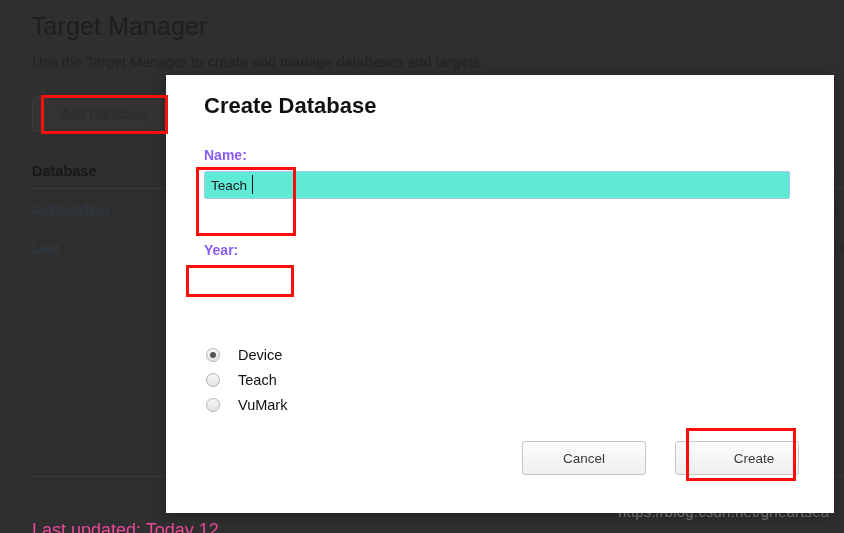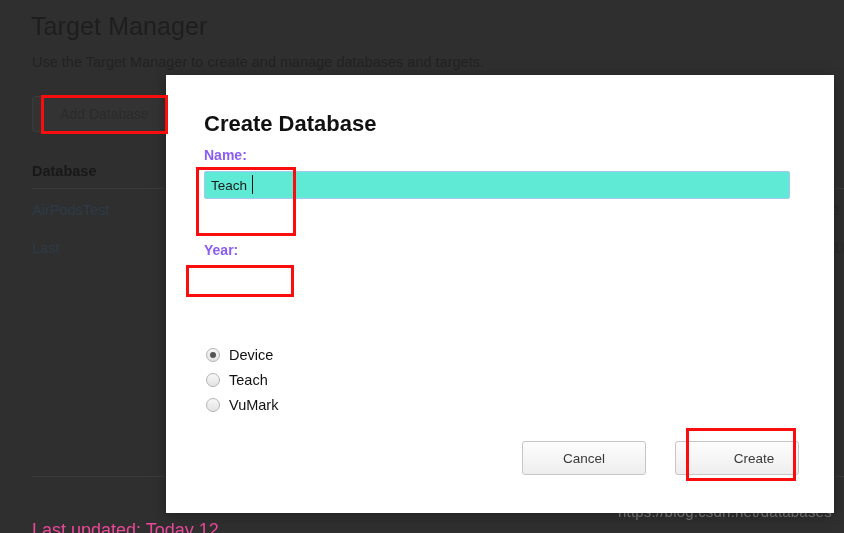--- a/index.html
+++ b/index.html
@@ -126,21 +126,21 @@
     left: 166px;
     top: 75px;
     width: 668px;
     height: 438px;
     background: #ffffff;
     box-shadow: 0 2px 12px rgba(0,0,0,0.35);
   }
   .modal-title {
     position: absolute;
     left: 38px;
-    top: 36px;
+    top: 18px;
     font-size: 22px;
     font-weight: bold;
     color: #111111;
   }
   .field-label {
     position: absolute;
     font-size: 14px;
     font-weight: bold;
     color: #8b5cf6;
   }
@@ -170,21 +170,21 @@
     width: 1px;
     height: 19px;
     background: #111111;
   }
 
   .radio-row {
     position: absolute;
     left: 40px;
     display: flex;
     align-items: center;
-    gap: 9px;
+    gap: 18px;
     font-size: 14.5px;
     color: #111111;
   }
   .radio-device { top: 272px; }
   .radio-cloud  { top: 297px; }
   .radio-vumark { top: 322px; }
 
   .radio-dot {
     width: 14px;
     height: 14px;
@@ -304,15 +304,15 @@
     <div class="dlg-button btn-create">
       <span>Create</span>
     </div>
   </div>
 
   <div class="annot annot-add-db"></div>
   <div class="annot annot-name"></div>
   <div class="annot annot-device"></div>
   <div class="annot annot-create"></div>
 
-  <div class="watermark">https://blog.csdn.net/databases</div>
+  <div class="watermark">https://blog.csdn.net/gheartsea</div>
 
 </div>
 
 </body></html>

